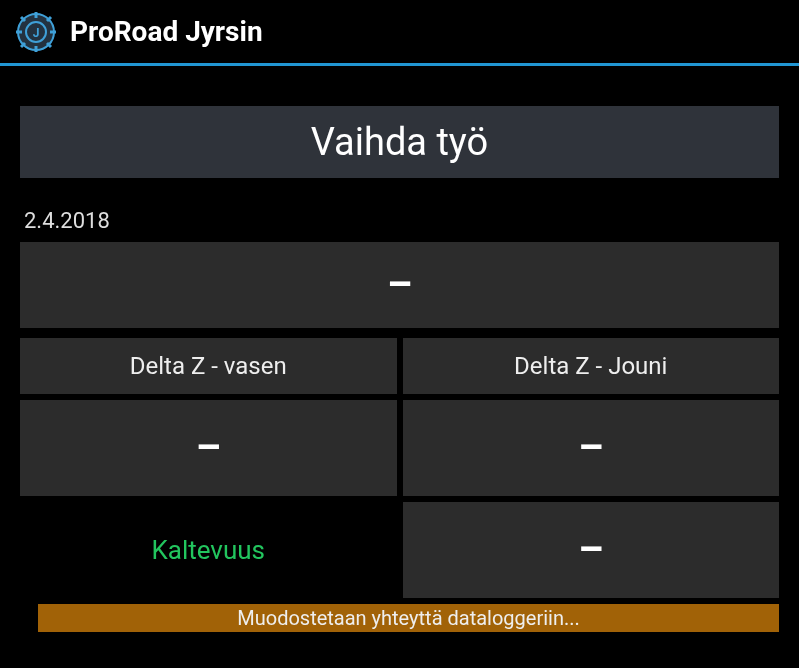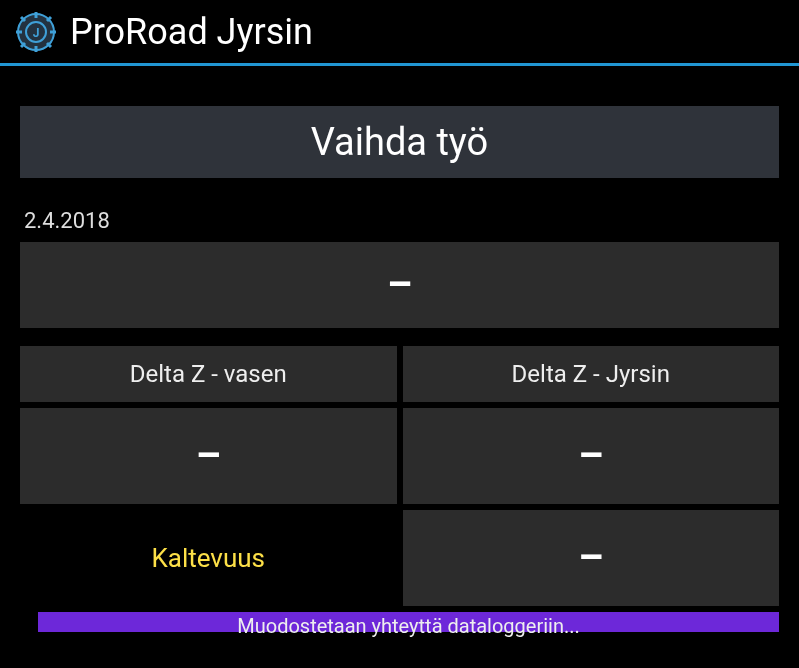--- a/index.html
+++ b/index.html
@@ -18,23 +18,23 @@
     padding: 0 16px;
     background: #000;
     border-bottom: 3px solid #2196d3;
   }
   .titlebar .icon {
     width: 40px;
     height: 40px;
     margin-right: 14px;
   }
   .titlebar .title {
-    font-size: 36px;
+    font-size: 28px;
     color: #fff;
-    font-weight: 400;
+    font-weight: 700;
   }
   .content {
     padding: 40px 20px 0 20px;
   }
   .big-button {
     background: #2f333a;
     text-align: center;
     font-size: 38px;
     padding: 14px 0;
     color: #fff;
@@ -91,43 +91,43 @@
   .row3 {
     display: flex;
     gap: 6px;
   }
   .row3 .left {
     flex: 1;
     display: flex;
     align-items: center;
     justify-content: center;
     font-size: 26px;
-    color: #fde047;
+    color: #22c55e;
     background: transparent;
     height: 96px;
   }
   .row3 .right {
     flex: 1;
     background: #2c2c2c;
     display: flex;
     align-items: center;
     justify-content: center;
     font-size: 40px;
     font-weight: 700;
     color: #fff;
     height: 96px;
   }
   .status {
-    background: #6d28d9;
+    background: #a16207;
     margin-top: 6px;
     text-align: center;
     font-size: 20px;
     color: #eee;
     padding: 2px 0 0 0;
-    height: 20px;
+    height: 28px;
     margin-left: 18px;
   }
 </style>
 </head>
 <body>
 
 <div class="titlebar">
   <span class="icon">
     <svg viewBox="0 0 40 40" width="40" height="40">
       <circle cx="20" cy="20" r="18" fill="#233240" stroke="#3fa0d8" stroke-width="2"></circle>
@@ -155,23 +155,23 @@
   <div class="big-button">Vaihda työ</div>
 
   <div class="info-block">
     <div>2.4.2018</div>
   </div>
 
   <div class="panel full">
     <span class="dash">–</span>
   </div>
 
-  <div class="row" style="margin-top:18px;">
+  <div class="row" style="margin-top:10px;">
     <div class="cell label-cell">Delta Z - vasen</div>
-    <div class="cell label-cell">Delta Z - Jyrsin</div>
+    <div class="cell label-cell">Delta Z - Jouni</div>
   </div>
 
   <div class="row" style="margin-top:6px;">
     <div class="cell value-cell">–</div>
     <div class="cell value-cell">–</div>
   </div>
 
   <div class="row3" style="margin-top:6px;">
     <div class="left">Kaltevuus</div>
     <div class="right">–</div>

